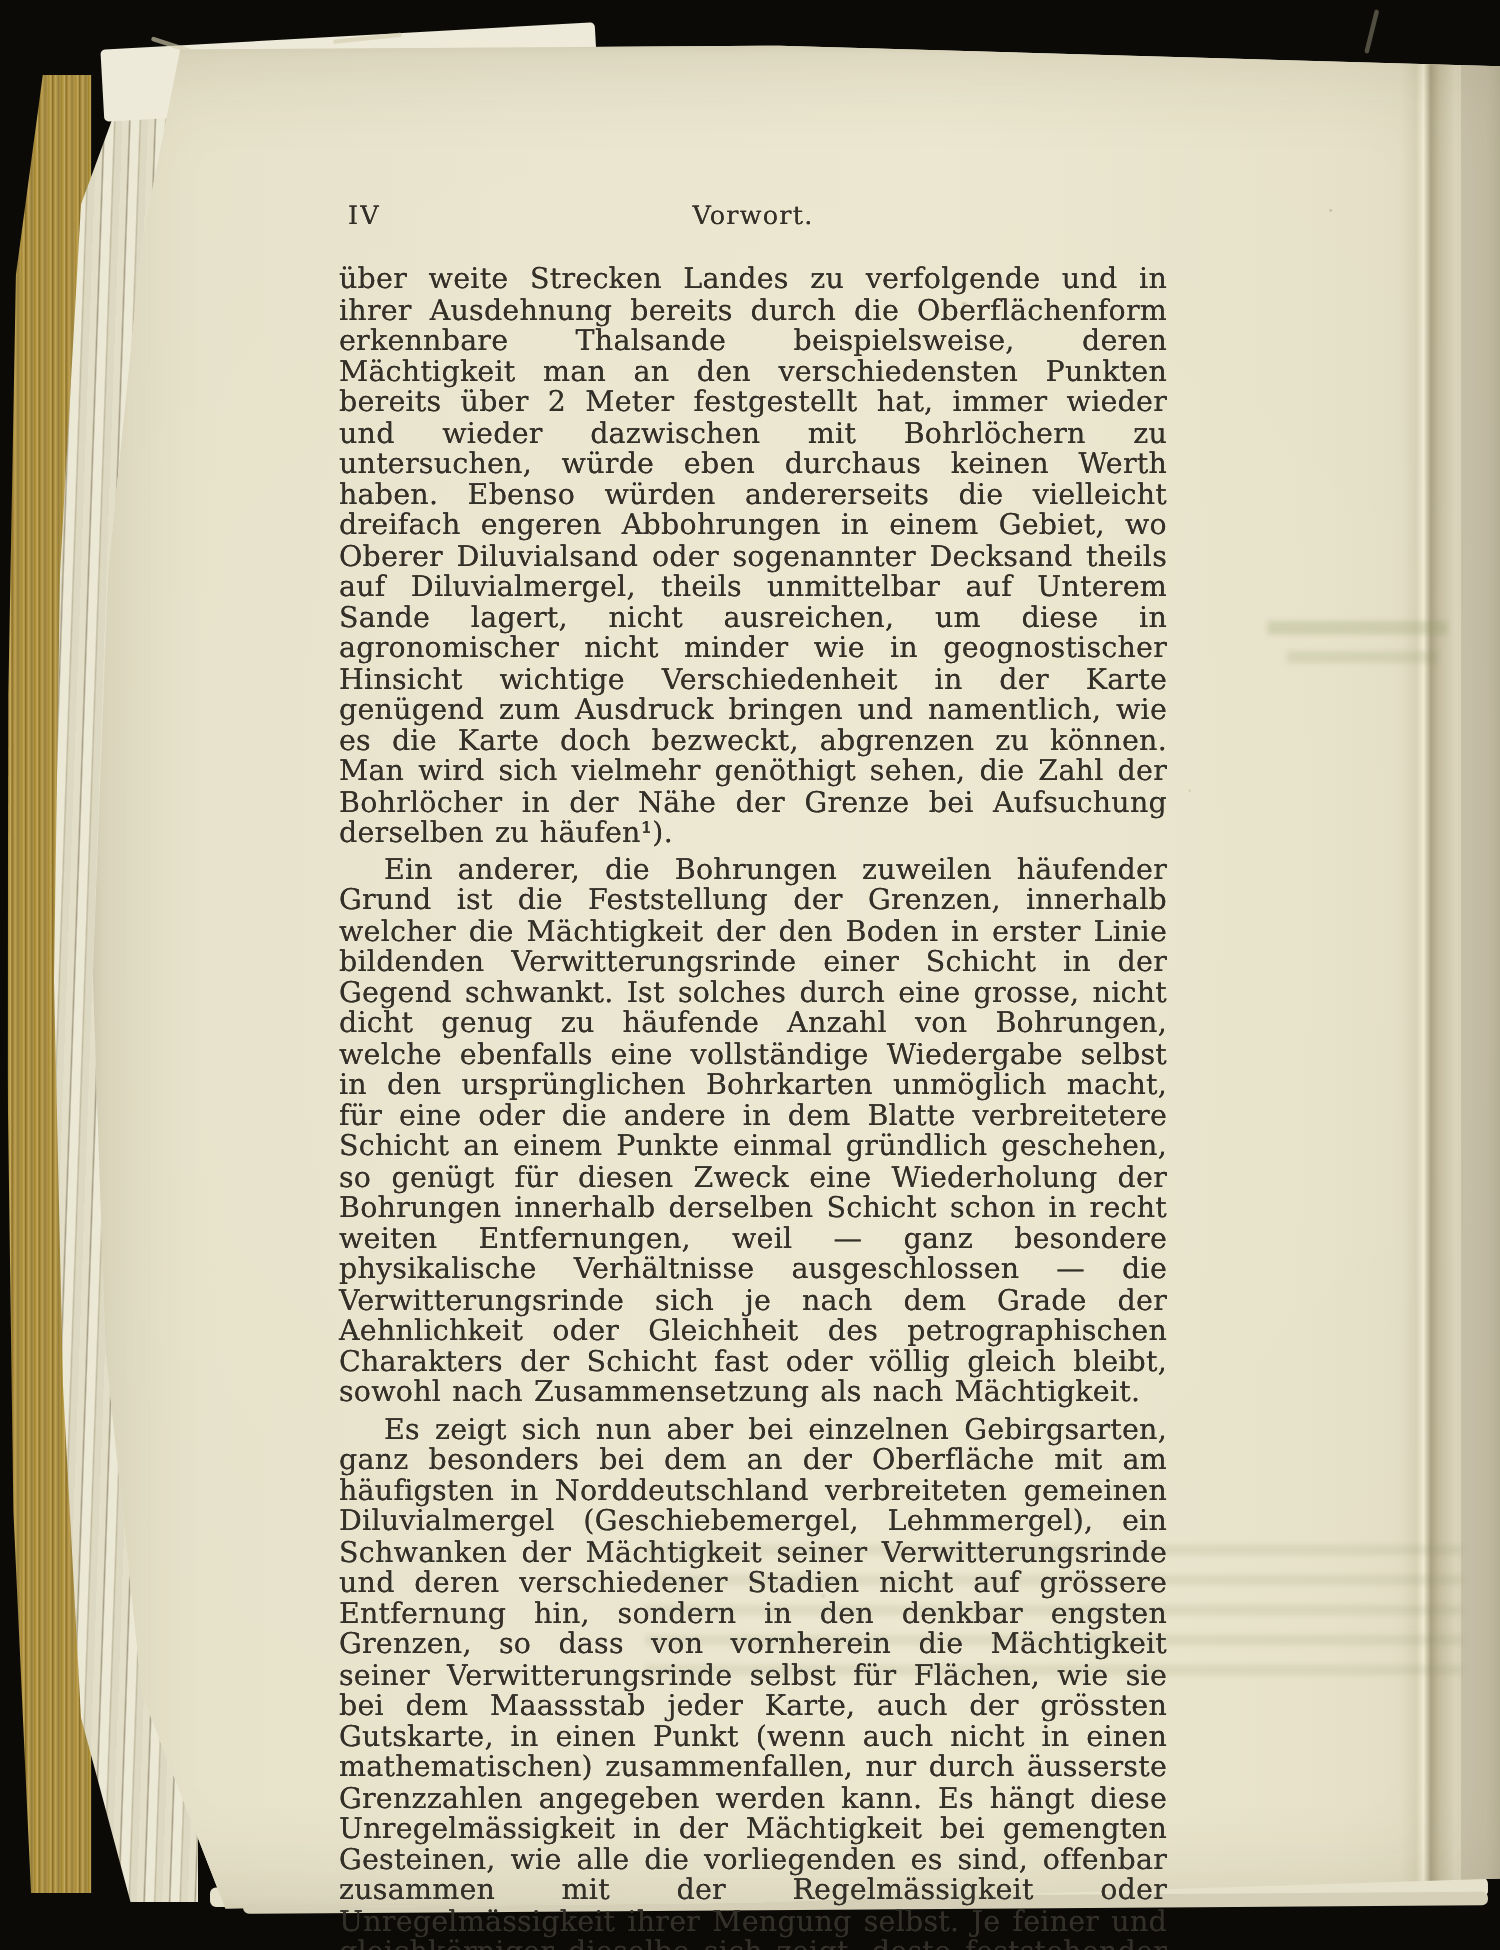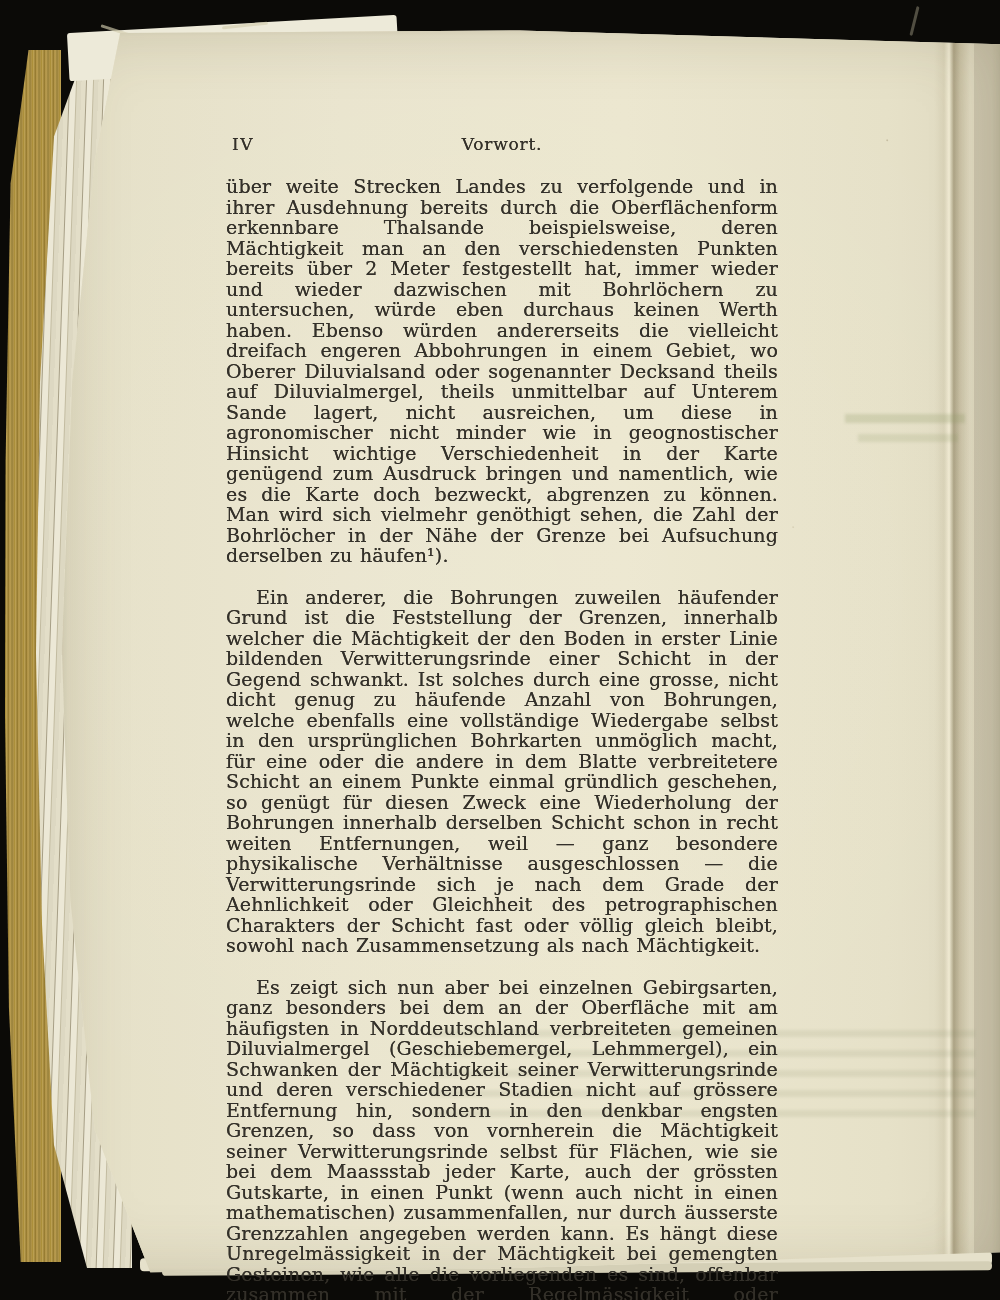--- a/index.html
+++ b/index.html
@@ -96,21 +96,21 @@
     text-shadow:0 0 .4px rgba(45,40,28,.85);
   }
   .header-row{position:relative;height:24px;margin-bottom:18px;}
   .pagenum{position:absolute;left:6px;top:0;font-size:17px;letter-spacing:1.5px;}
   .running-title{text-align:center;font-size:17px;letter-spacing:.8px;}
   .body-text p{
     margin:0;font-size:19px;line-height:20.5px;
     text-align:justify;letter-spacing:.15px;word-spacing:1.2px;
     hyphens:none;
   }
-  .body-text p + p{margin-top:21px;}
+  .body-text p + p{margin-top:4px;}
   .body-text p.indent{text-indent:30px;}
   .fn-rule{
     width:74px;height:0;border-top:2px solid rgba(52,46,32,.85);
     margin:17px 0 10px 2px;
   }
   .footnote{
     margin:0;font-size:13.4px;line-height:19.5px;
     text-align:justify;text-indent:26px;letter-spacing:.1px;word-spacing:1px;
   }
 </style>

